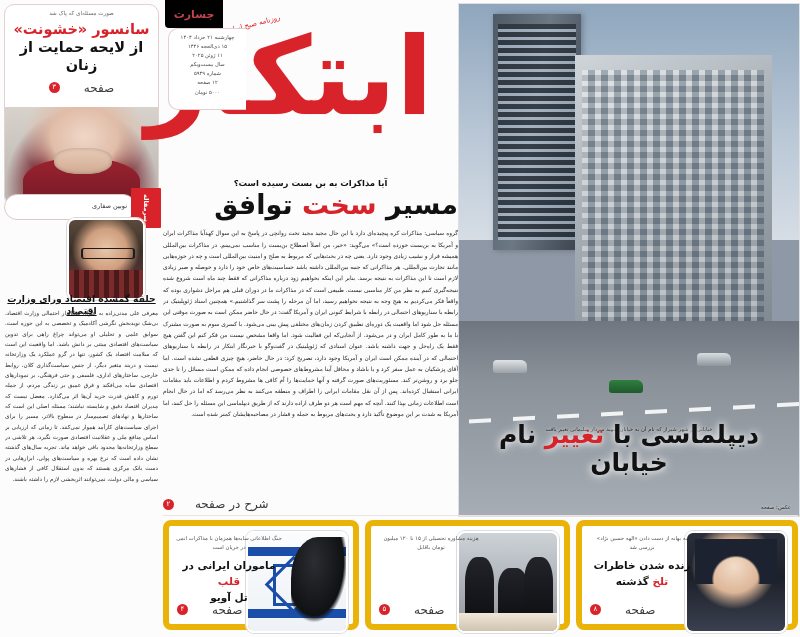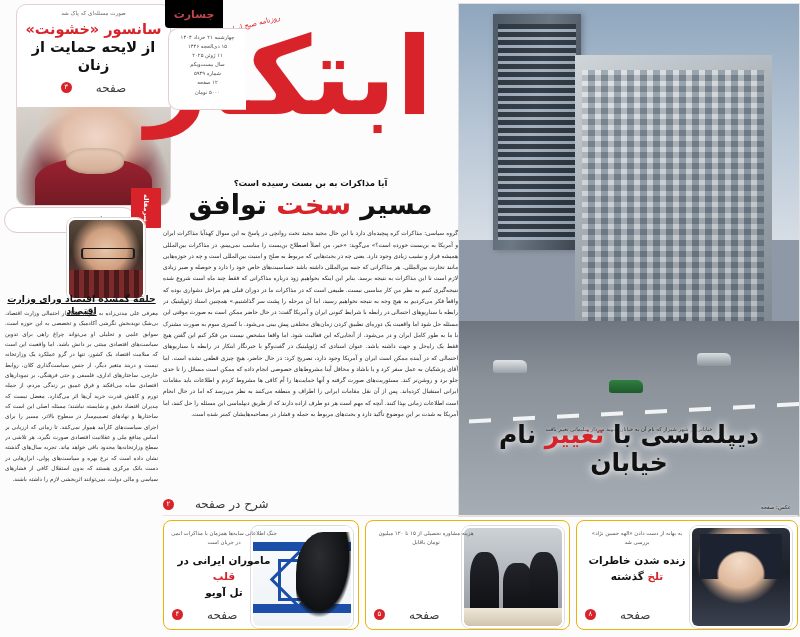--- a/index.html
+++ b/index.html
@@ -20,21 +20,21 @@
     display:inline-block;width:11px;height:11px;border-radius:50%;
     background:#d8232a;color:#fff;font-size:7px;line-height:11px;
     text-align:center;vertical-align:middle;
   }
   .more{font-size:12px;color:#3a3a3a;display:inline-block;vertical-align:middle;margin-left:19px;}
 
   
   .leftcol{position:absolute;left:2px;top:2px;width:160px;height:633px;}
 
   .promo{
-    position:absolute;left:14px;top:2px;width:155px;height:202px;
+    position:absolute;left:2px;top:2px;width:155px;height:202px;
     border:1px solid #e4cfd2;border-radius:10px;background:#fff;
     box-sizing:border-box;padding:5px 6px 16px 6px;overflow:hidden;
   }
   .promo .kicker{font-size:5.6px;color:#6b6b6b;text-align:center;letter-spacing:.2px;}
   .promo .h1{
     font-size:14.5px;font-weight:bold;color:#111;text-align:center;
     line-height:1.25;margin-top:4px;
   }
   .promo .h1 .red{color:#d8232a;}
   .promo .badgeline{margin-top:3px;text-align:center;}
@@ -60,21 +60,20 @@
     border-radius:45% 45% 0 0;
   }
 
   .edbox{
     position:absolute;left:2px;top:186px;width:155px;height:122px;
   }
   .edpill{
     position:absolute;left:0;top:6px;width:132px;height:26px;
     border:1px solid #e0c9cc;border-radius:14px;background:#fff;
     box-sizing:border-box;
-    margin-top:13px;
   }
   .edpill .author{
     position:absolute;right:8px;top:7px;font-size:6.5px;color:#333;
   }
   .edtab{
     position:absolute;right:-2px;top:0px;width:30px;height:40px;
     background:#d8232a;border-radius:1px;
   }
   .edtab span{
     position:absolute;left:50%;top:50%;
@@ -154,21 +153,21 @@
     position:absolute;left:50%;top:50%;transform:translate(-50%,-50%);
     font-size:11px;font-weight:bold;color:#c2444c;letter-spacing:2px;
   }
 
   
   .lead{position:absolute;left:163px;top:178px;width:295px;height:340px;}
   .lead .overline{
     font-size:8.5px;color:#111;font-weight:bold;text-align:center;margin-bottom:2px;
   }
   .lead .bighead{
-    font-size:27px;font-weight:bold;color:#111;text-align:center;
+    font-size:27px;font-weight:bold;color:#111;
     line-height:1.12;letter-spacing:-.5px;
   }
   .lead .bighead .red{color:#d8232a;}
   .lead .body{
     margin-top:8px;font-size:5.8px;line-height:1.95;color:#242424;text-align:justify;
     height:268px;overflow:hidden;
   }
   .lead .tail{font-size:6px;color:#222;text-align:left;margin-top:1px;}
 
   
@@ -228,21 +227,21 @@
   .bigphoto .phead .red{color:#d8232a;}
   .bigphoto .credit{
     position:absolute;right:8px;bottom:6px;font-size:5.4px;color:#2c2c2c;
     text-shadow:0 0 3px rgba(255,255,255,.85);
   }
 
   
   .strip{position:absolute;left:163px;top:520px;width:635px;height:114px;}
   .card{
     position:absolute;top:0;height:110px;
-    border:1px solid #eab308;border-radius:8px;background:#fff;box-sizing:border-box;
+    border:6px solid #eab308;border-radius:8px;background:#fff;box-sizing:border-box;
   }
   .card .thumb{
     position:absolute;right:5px;top:5px;width:98px;height:98px;
     border:2px solid #fff;border-radius:8px;overflow:hidden;box-shadow:0 0 0 1px #dcdcdc;
   }
   .card .txt{position:absolute;left:6px;top:8px;width:108px;}
   .card .kick{font-size:5.4px;color:#555;line-height:1.6;text-align:center;}
   .card .hl{
     font-size:10.5px;font-weight:bold;color:#111;text-align:center;
     line-height:1.5;margin-top:7px;

